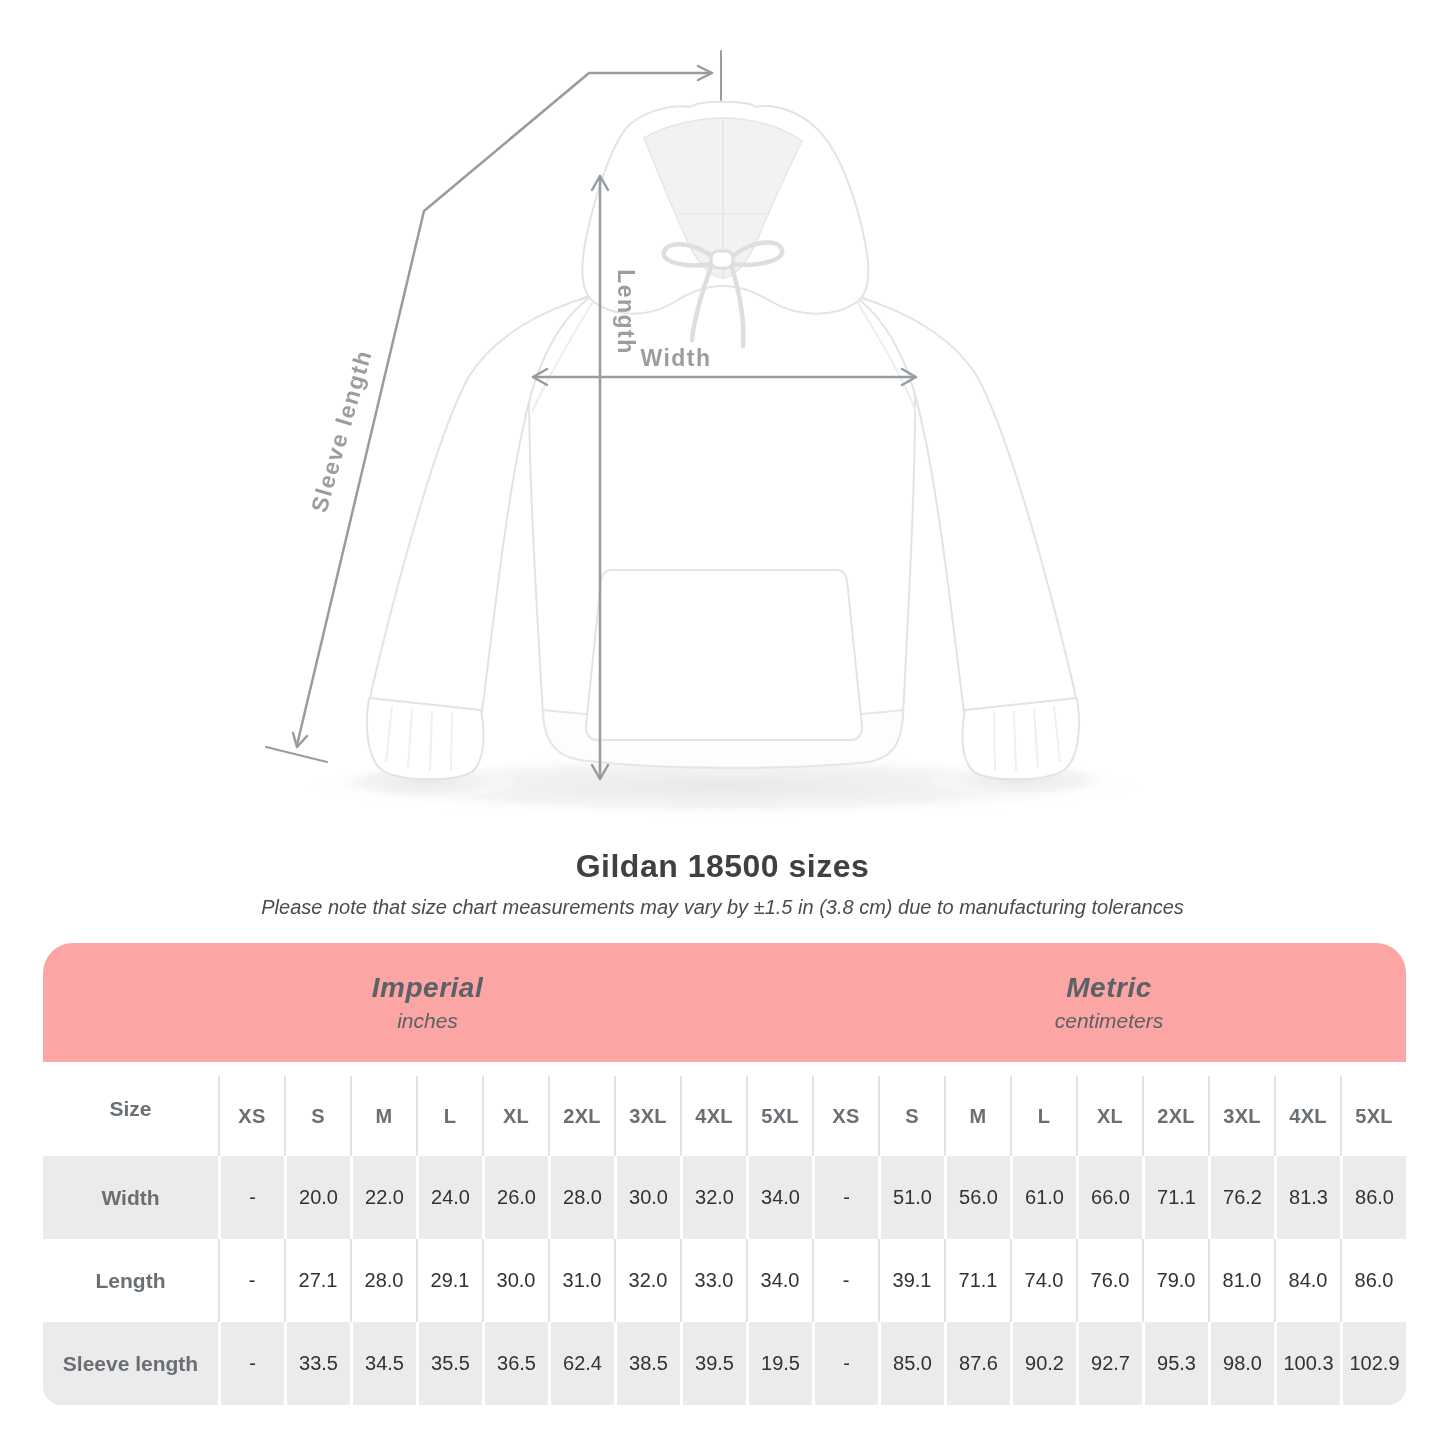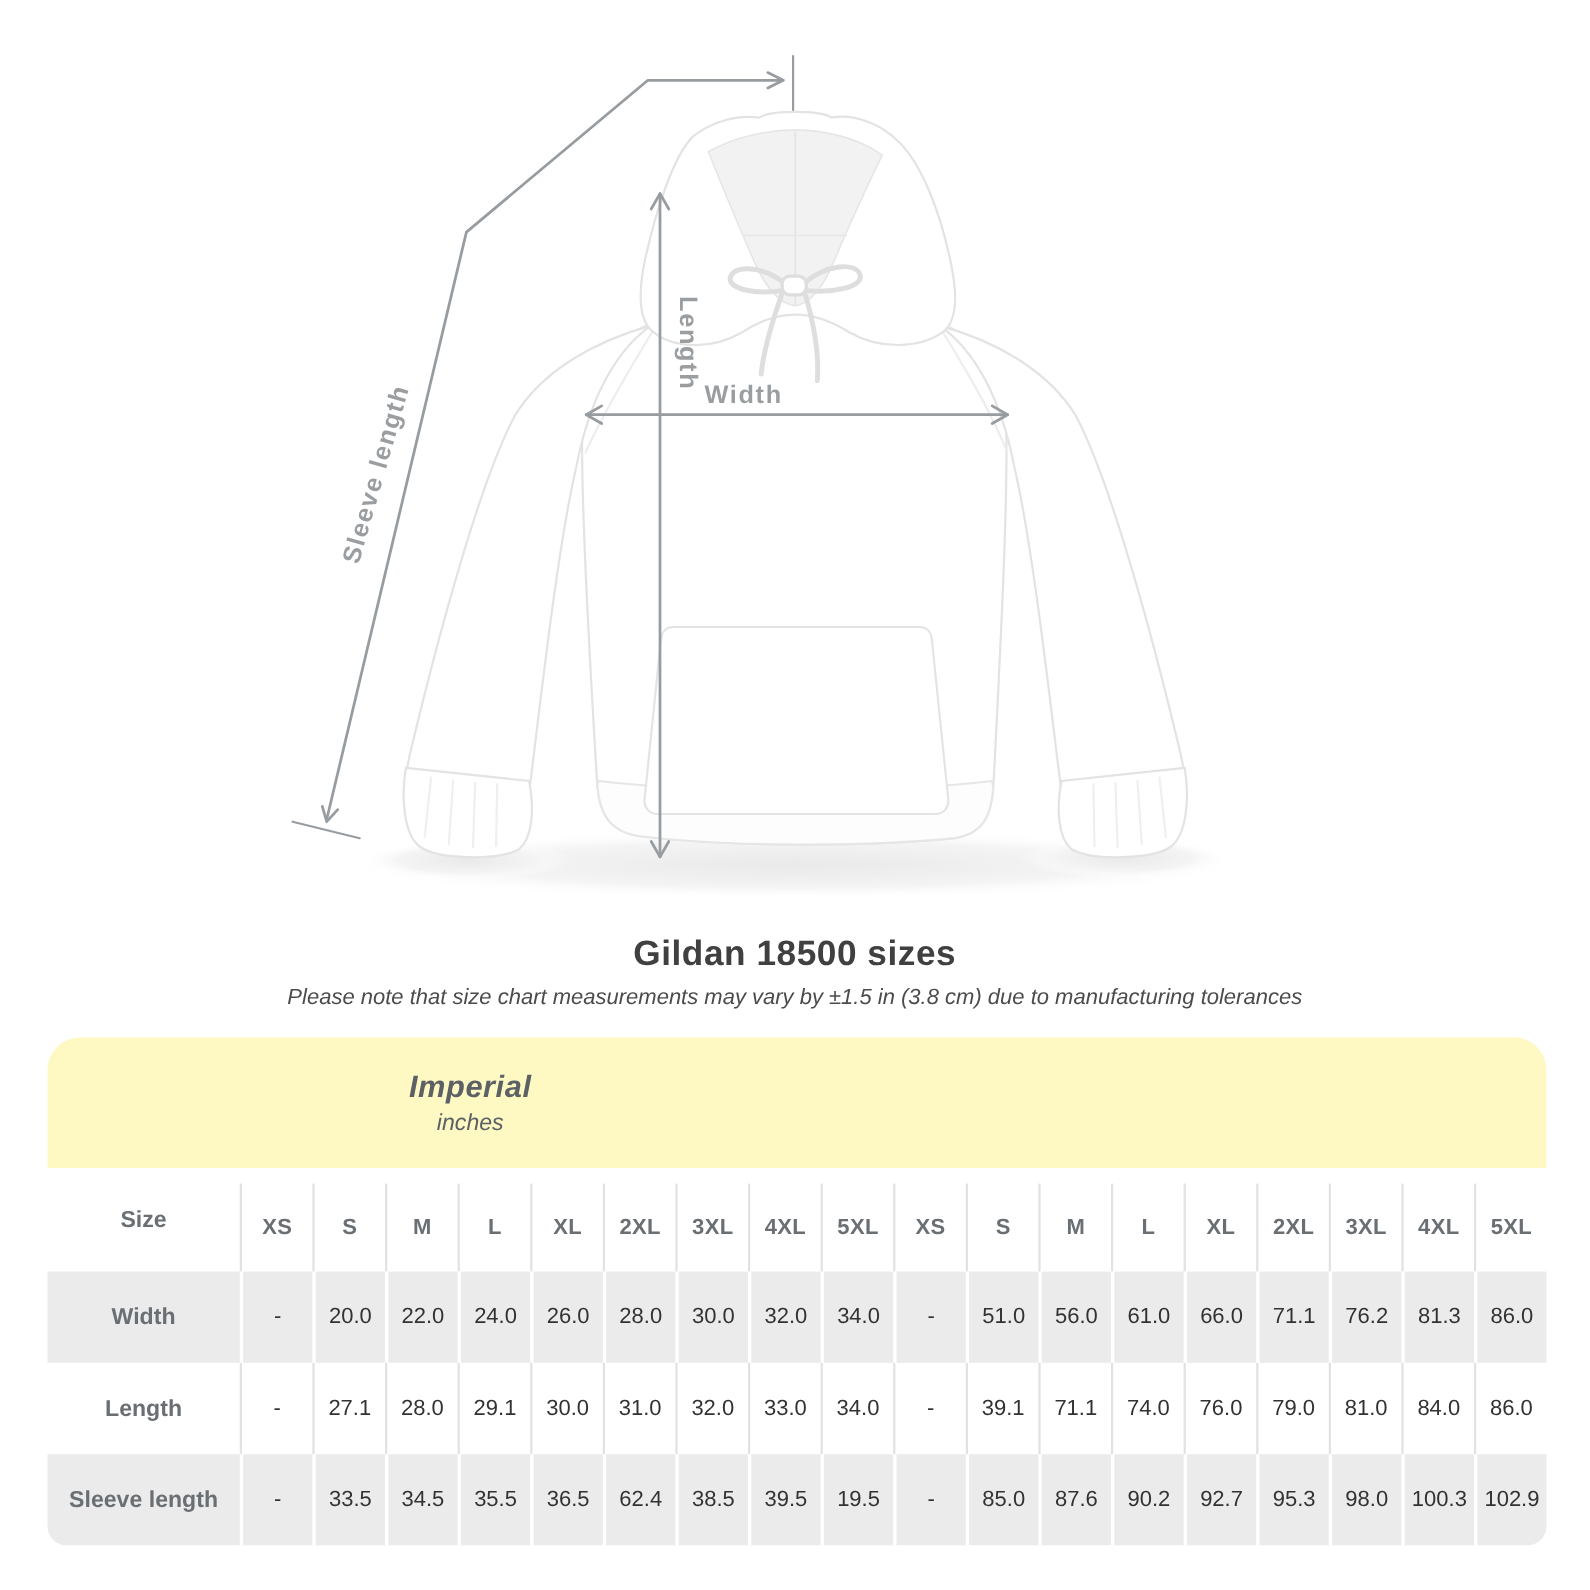--- a/index.html
+++ b/index.html
@@ -14,21 +14,21 @@
   }
   .page-subtitle{
     position:absolute;left:0;right:0;top:896px;text-align:center;
     font-size:20px;font-style:italic;color:#4b4b4b;
   }
   .size-table{
     position:absolute;left:43px;top:943px;width:1363px;
     border-radius:30px 30px 18px 18px;overflow:hidden;background:#fff;
   }
   .trow{display:grid;grid-template-columns:175px repeat(18,66px);}
-  .group-row{display:grid;grid-template-columns:769px 594px;background:#fef9c3;height:119px;text-align:center;}
+  .group-row{display:grid;grid-template-columns:769px 594px;background:#fca5a5;height:119px;text-align:center;}
   .group-cell{display:flex;flex-direction:column;align-items:center;justify-content:center;gap:5px;}
   .group-name{font-size:28px;font-weight:bold;font-style:italic;color:#5c6165;letter-spacing:.5px;}
   .group-unit{font-size:21px;font-style:italic;color:#5c6165;}
   .head-row{height:94px;}
   .data-row{height:83px;}
   .row-white{background:#ffffff;}
   .row-gray{background:#ebebeb;}
   .cell{display:flex;align-items:center;justify-content:center;min-width:0;}
   .row-white > .cell{border-left:2px solid #e2e2e2;}
   .row-gray  > .cell{border-left:3px solid #ffffff;}
@@ -139,20 +139,24 @@
   </svg>
 
   <div class="page-title">Gildan 18500 sizes</div>
   <div class="page-subtitle">Please note that size chart measurements may vary by ±1.5 in (3.8 cm) due to manufacturing tolerances</div>
 
   <div class="size-table">
     <div class="group-row">
       <div class="group-cell">
         <div class="group-name">Imperial</div>
         <div class="group-unit">inches</div>
+      </div>
+      <div class="group-cell">
+        <div class="group-name">Metric</div>
+        <div class="group-unit">centimeters</div>
       </div>
     </div>
 
   <div class="trow head-row row-white">
         <div class="cell label-cell">Size</div>
         <div class="cell size-cell">XS</div>
         <div class="cell size-cell">S</div>
         <div class="cell size-cell">M</div>
         <div class="cell size-cell">L</div>
         <div class="cell size-cell">XL</div>

